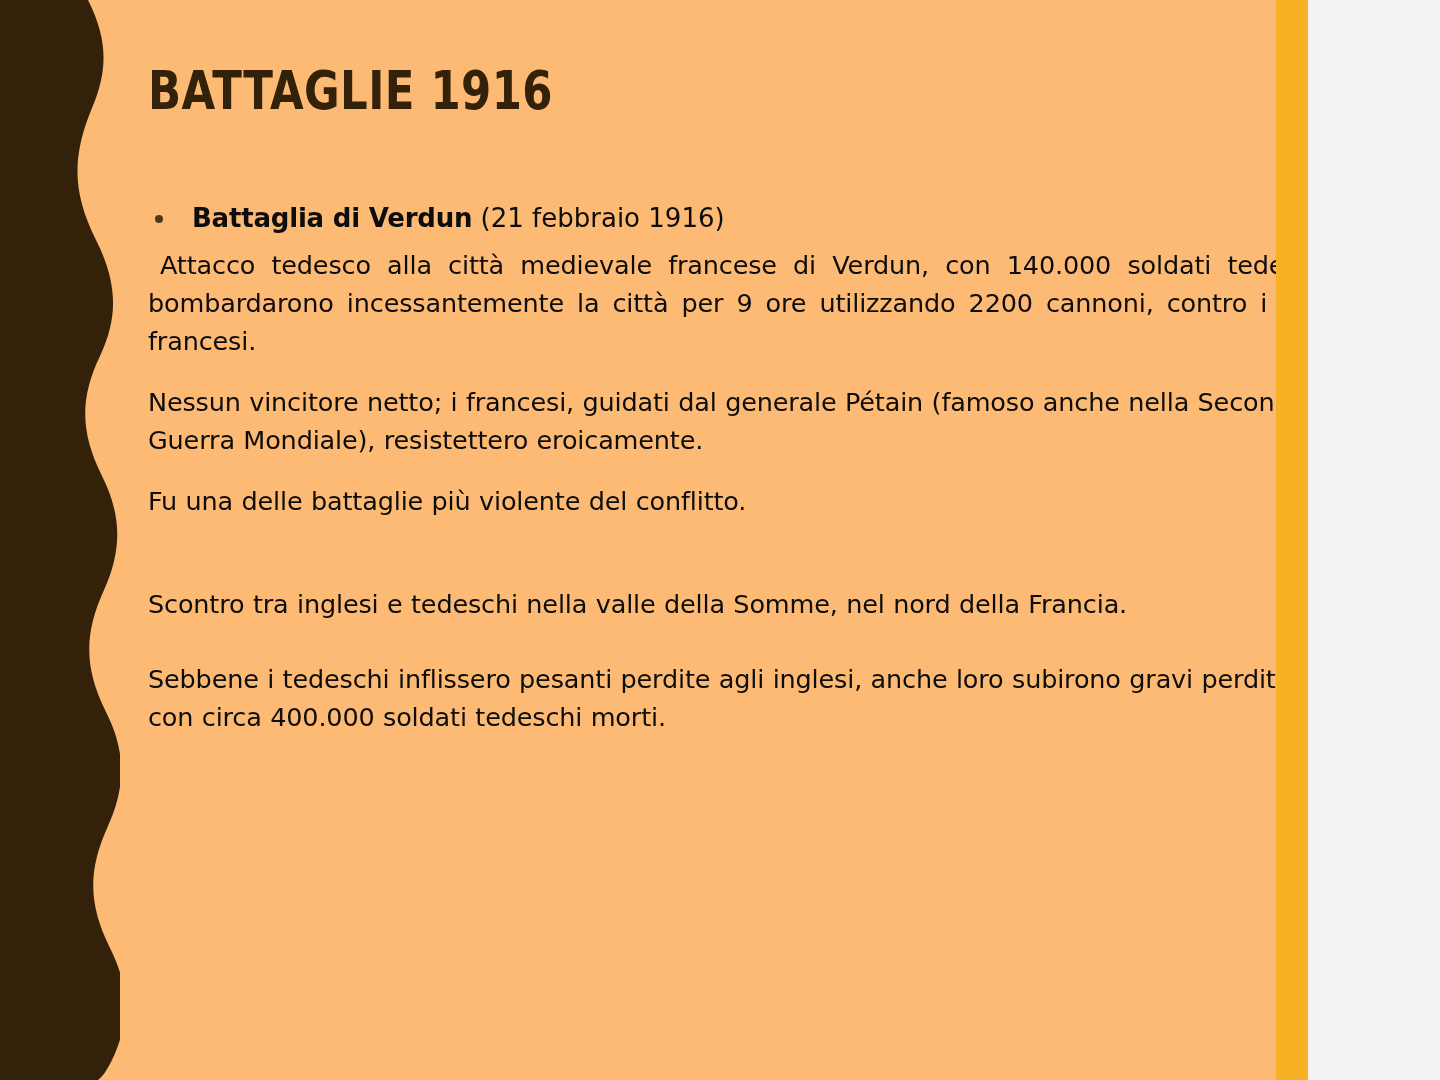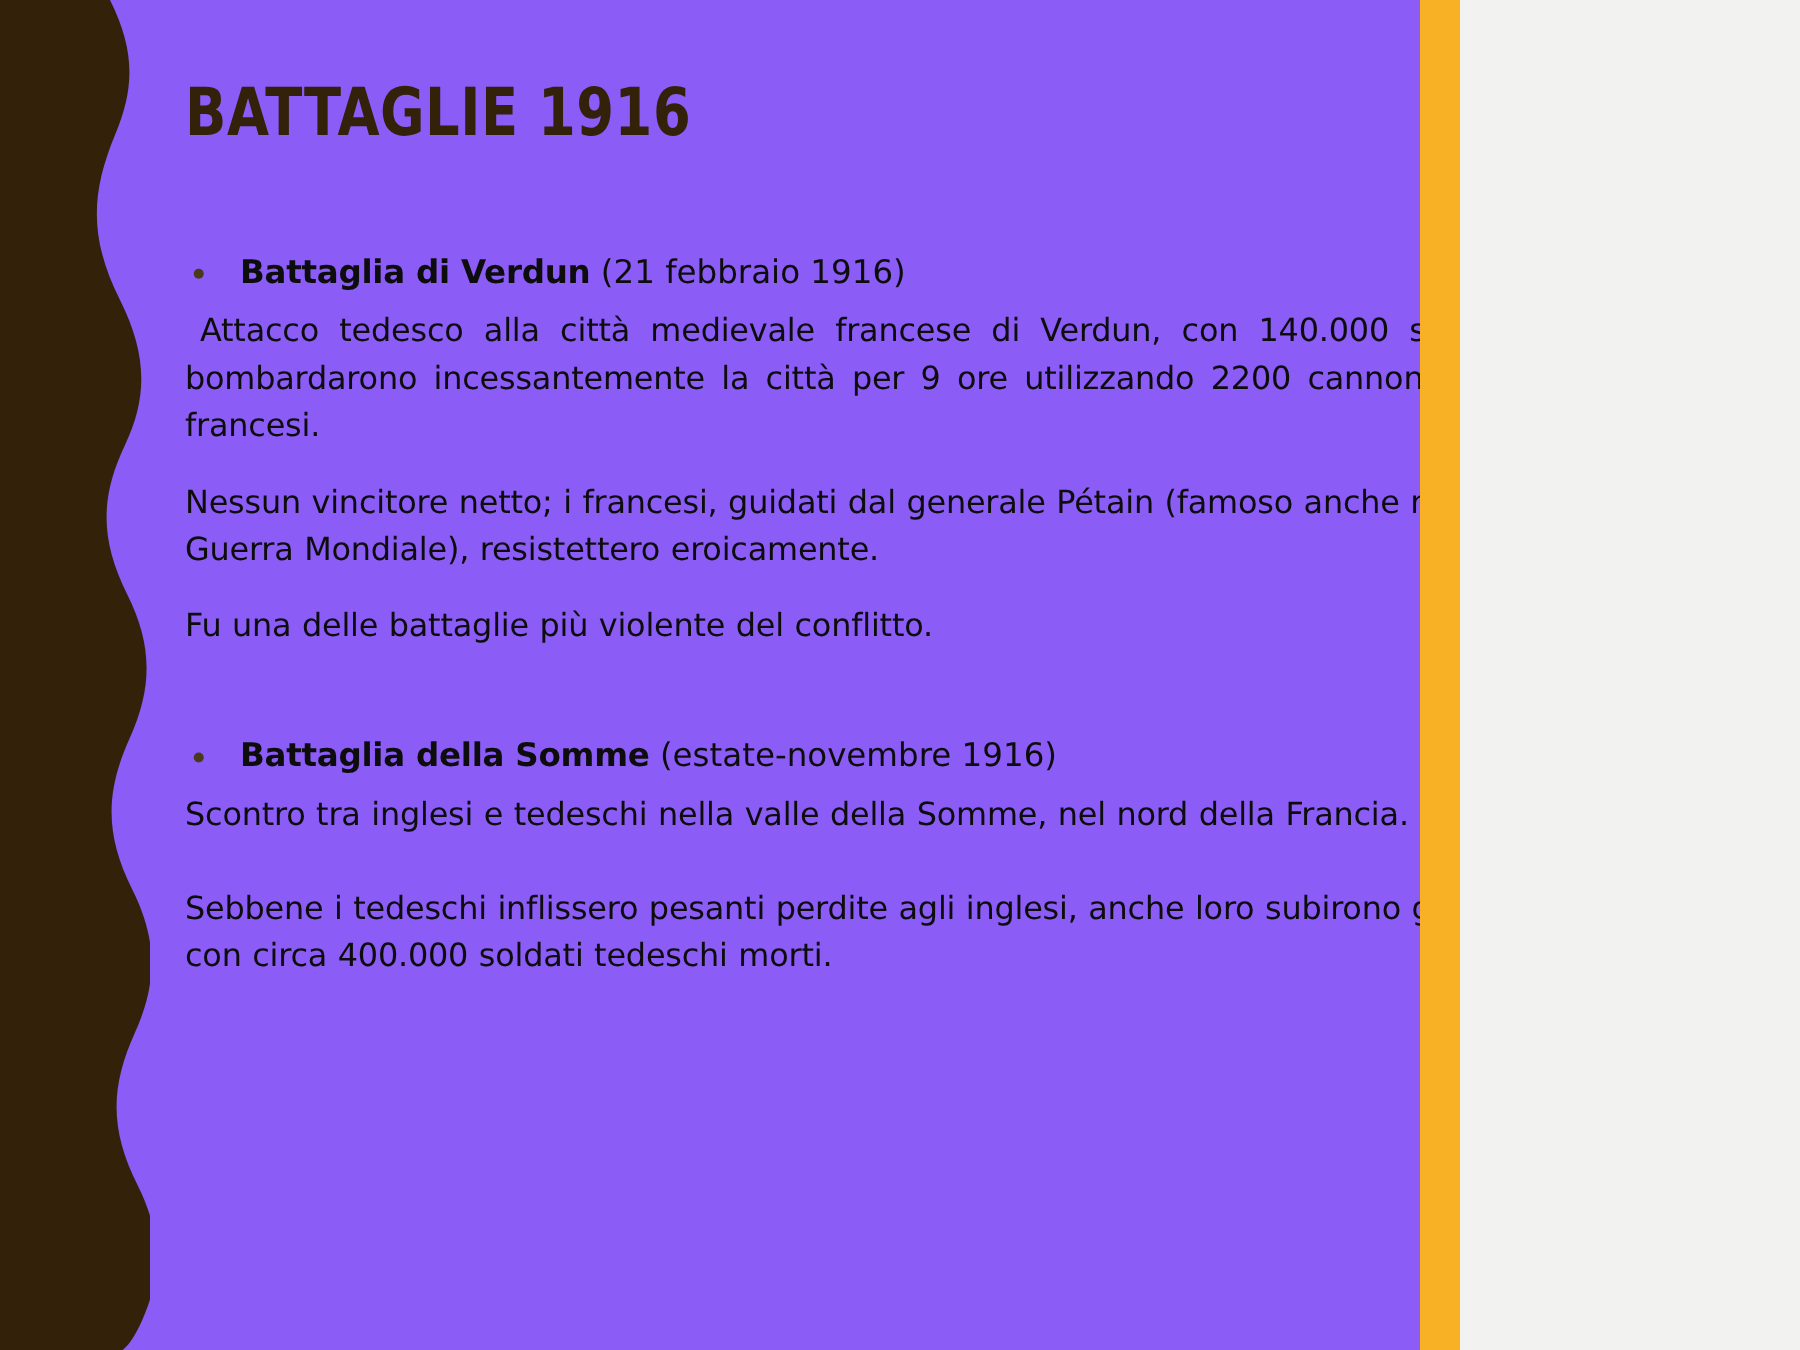--- a/index.html
+++ b/index.html
@@ -10,23 +10,23 @@
   body {
     width: 1440px;
     height: 1080px;
     overflow: hidden;
     background: #f2f2f0;
     font-family: "Liberation Sans", sans-serif;
   }
 
   .slide {
     position: relative;
-    width: 1168px;
-    height: 1080px;
-    background: #8b5cf6;
+    width: 1308px;
+    height: 1080px;
+    background: #fdba74;
     overflow: hidden;
   }
 
   
   .left-wave {
     position: absolute;
     left: 0;
     top: 0;
     width: 120px;
     height: 1080px;
@@ -174,24 +174,20 @@
       <div class="gap-sm"></div>
 
       <p class="para w-verdun">Nessun vincitore netto; i francesi, guidati dal generale Pétain (famoso anche nella Seconda Guerra Mondiale), resistettero eroicamente.</p>
 
       <div class="gap-sm"></div>
 
       <p class="para w-verdun"> Fu una delle battaglie più violente del conflitto.</p>
 
       <div class="gap-lg"></div>
 
-      <div class="bullet-line">
-        <span class="bullet-dot"></span>
-        <span class="lead">Battaglia della Somme</span><span class="tail"> (estate-novembre 1916)</span>
-      </div>
 
       <p class="para w-somme">Scontro tra inglesi e tedeschi nella valle della Somme, nel nord della Francia.</p>
 
       <div class="gap-sm"></div>
 
 
       <div class="gap-sm"></div>
 
       <p class="para w-somme">Sebbene i tedeschi inflissero pesanti perdite agli inglesi, anche loro subirono gravi perdite, con circa 400.000 soldati tedeschi morti.</p>
 

